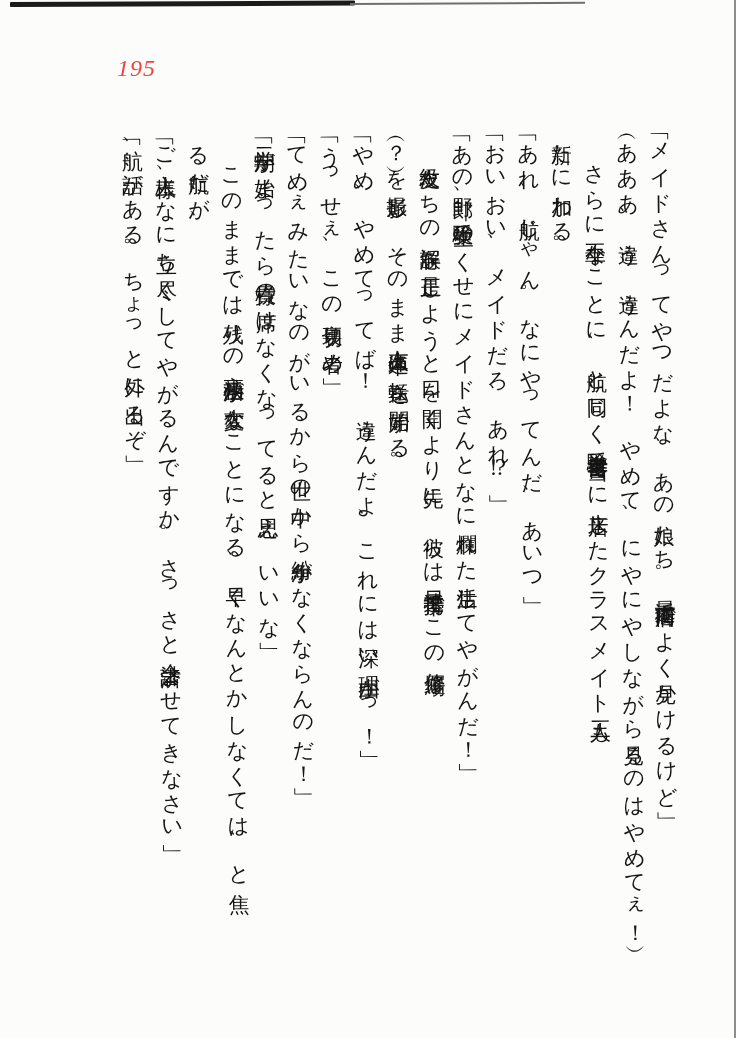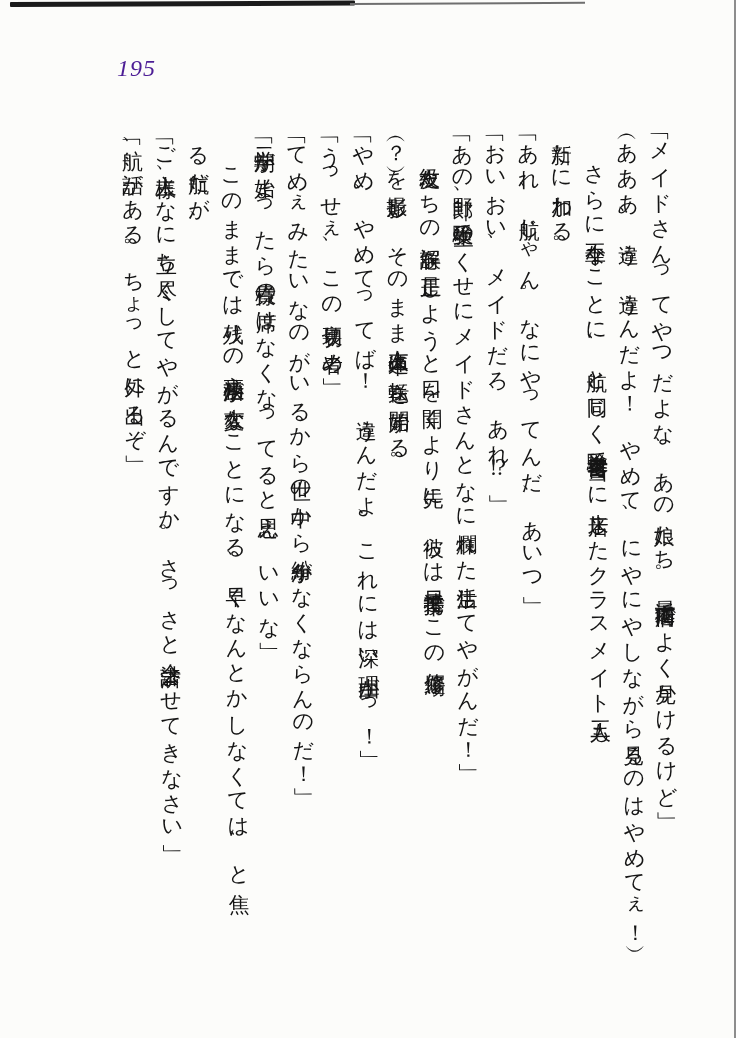--- a/index.html
+++ b/index.html
@@ -49,21 +49,21 @@
     height: 1038px;
     background: #8d8d8d;
   }
   .page-number {
     position: absolute;
     top: 55px;
     left: 117px;
     font-size: 24px;
     font-style: italic;
     letter-spacing: 1px;
-    color: #4c1d95;
+    color: #ef4444;
   }
   
   .text-block {
     position: absolute;
     top: 126px;
     right: 60px;
     height: 880px;
     writing-mode: vertical-rl;
     text-orientation: mixed;
     font-size: 21px;

